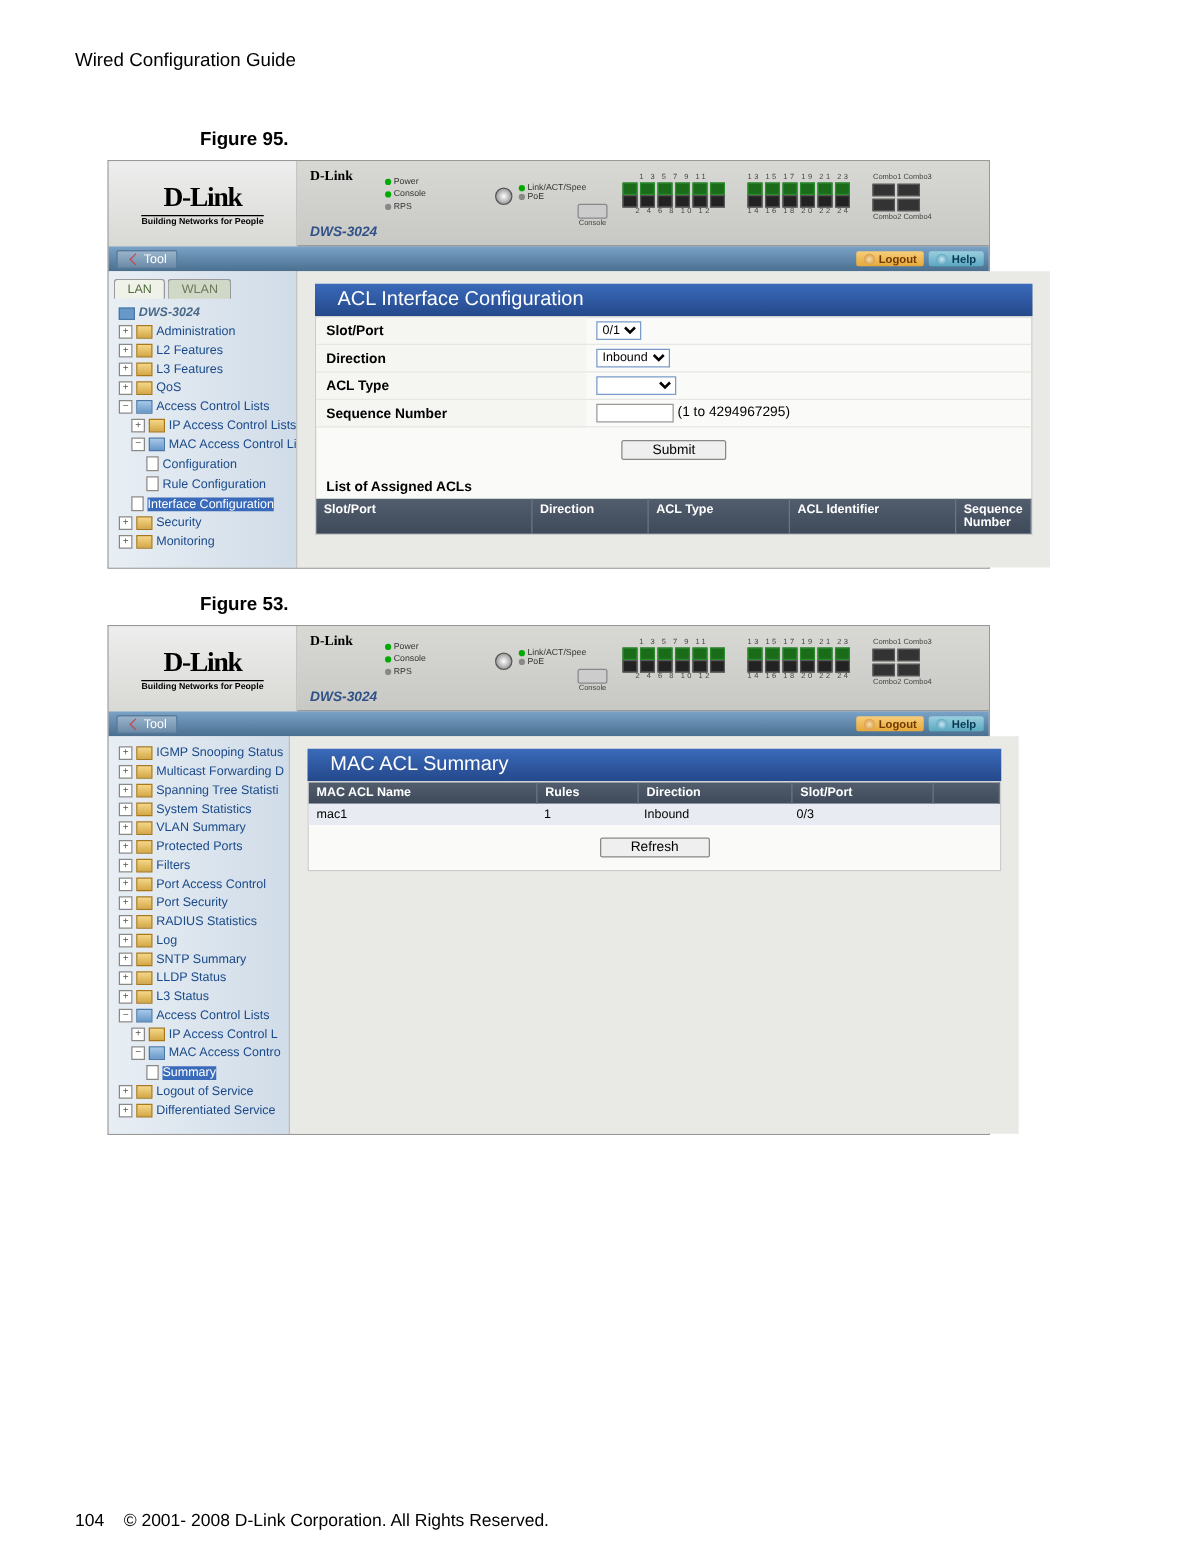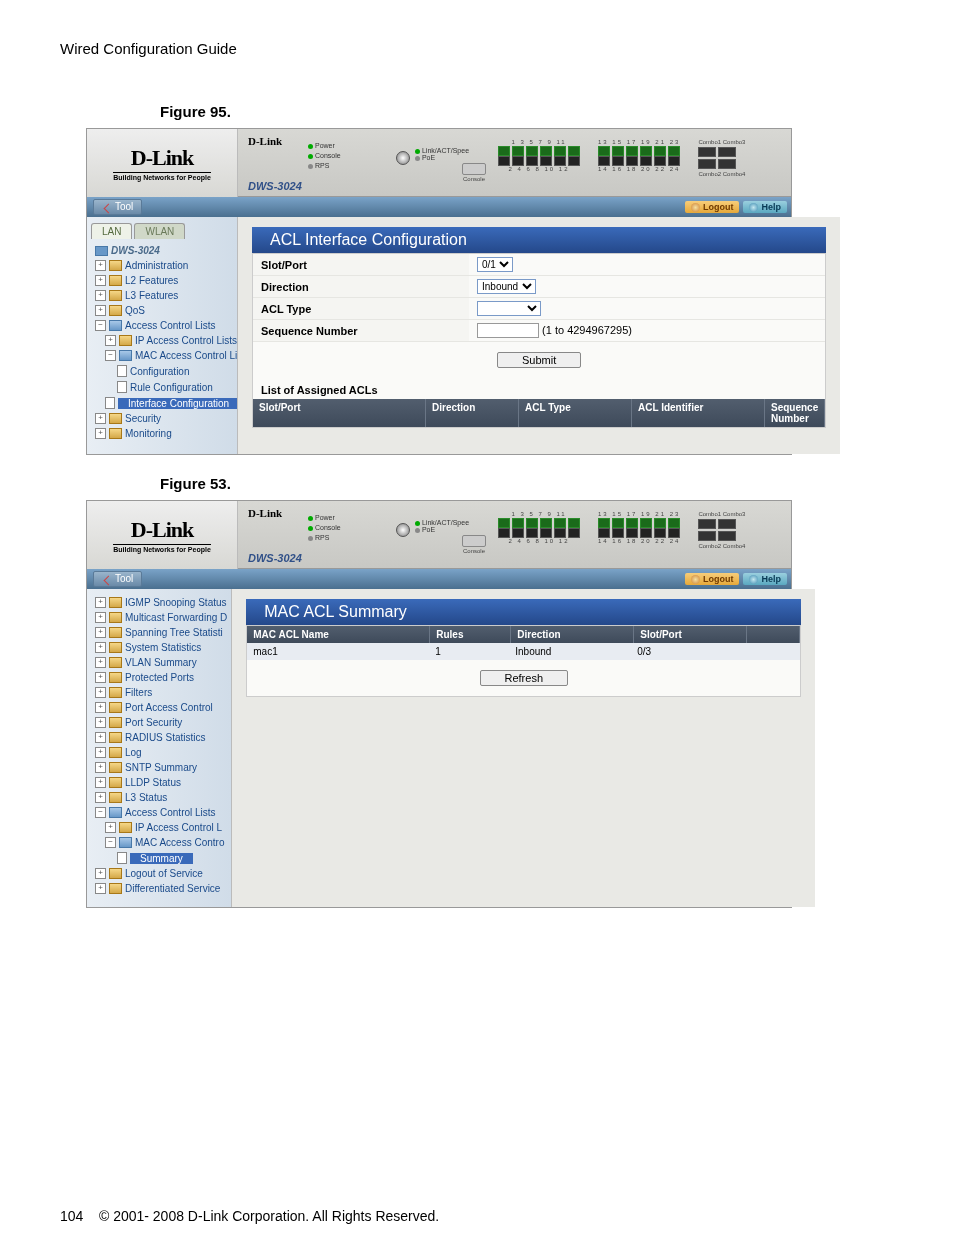--- a/index.html
+++ b/index.html
@@ -41,21 +41,21 @@
 .tb-ico.out{background:radial-gradient(#f5e0a0,#d08030)}
 .tb-ico.q{background:radial-gradient(#c5e8f0,#3a8ab0)}
 .ss-body{display:flex}
 .sidebar{width:150px;background:linear-gradient(90deg,#e8eef4,#d0dce8);font-size:10px;color:#1a4a8a;padding:4px 0 8px;border-right:1px solid #bbb}
 .tabs{display:flex;padding:2px 4px 0;gap:2px}
 .tab{padding:2px 10px;font-size:10px;border:1px solid #999;border-bottom:none;border-radius:3px 3px 0 0;background:#eef2e8;color:#556b3f}
 .tab.inactive{background:#d0d8c8;color:#6a7a5a}
 .nav-items{margin-top:4px}
 .ni{padding:2px 4px 2px 8px;white-space:nowrap;overflow:hidden;display:flex;align-items:center;gap:3px}
 .ni.root{color:#4a6a8a;font-style:italic;font-weight:bold}
-.ni .sel-inner{background:#3a6aba;color:#fff;padding:0 10px}
+.ni .sel-inner{background:#3a6aba;color:#fff;padding:0 0}
 .indent1{padding-left:18px}
 .indent2{padding-left:30px}
 .exp{display:inline-block;width:9px;height:9px;border:1px solid #888;font-size:8px;line-height:8px;text-align:center;color:#555;background:#fff;flex-shrink:0}
 .fold{display:inline-block;width:11px;height:9px;background:linear-gradient(#f5d788,#d4a848);border:1px solid #a87818;flex-shrink:0}
 .fold.blue{background:linear-gradient(#a8c8e8,#6898c8);border-color:#4878a8}
 .page-ic{display:inline-block;width:8px;height:10px;background:#fff;border:1px solid #888;flex-shrink:0}
 .dev-ic{display:inline-block;width:11px;height:8px;background:#6898c8;border:1px solid #4878a8;flex-shrink:0}
 .content{flex:1;background:#e9e9e5;padding:10px 14px}
 .panel-head{background:linear-gradient(#3a6aba,#24488a);color:#fff;font-weight:normal;font-size:16px;padding:4px 18px}
 .panel-body{background:#fafaf8;border:1px solid #ccc}

